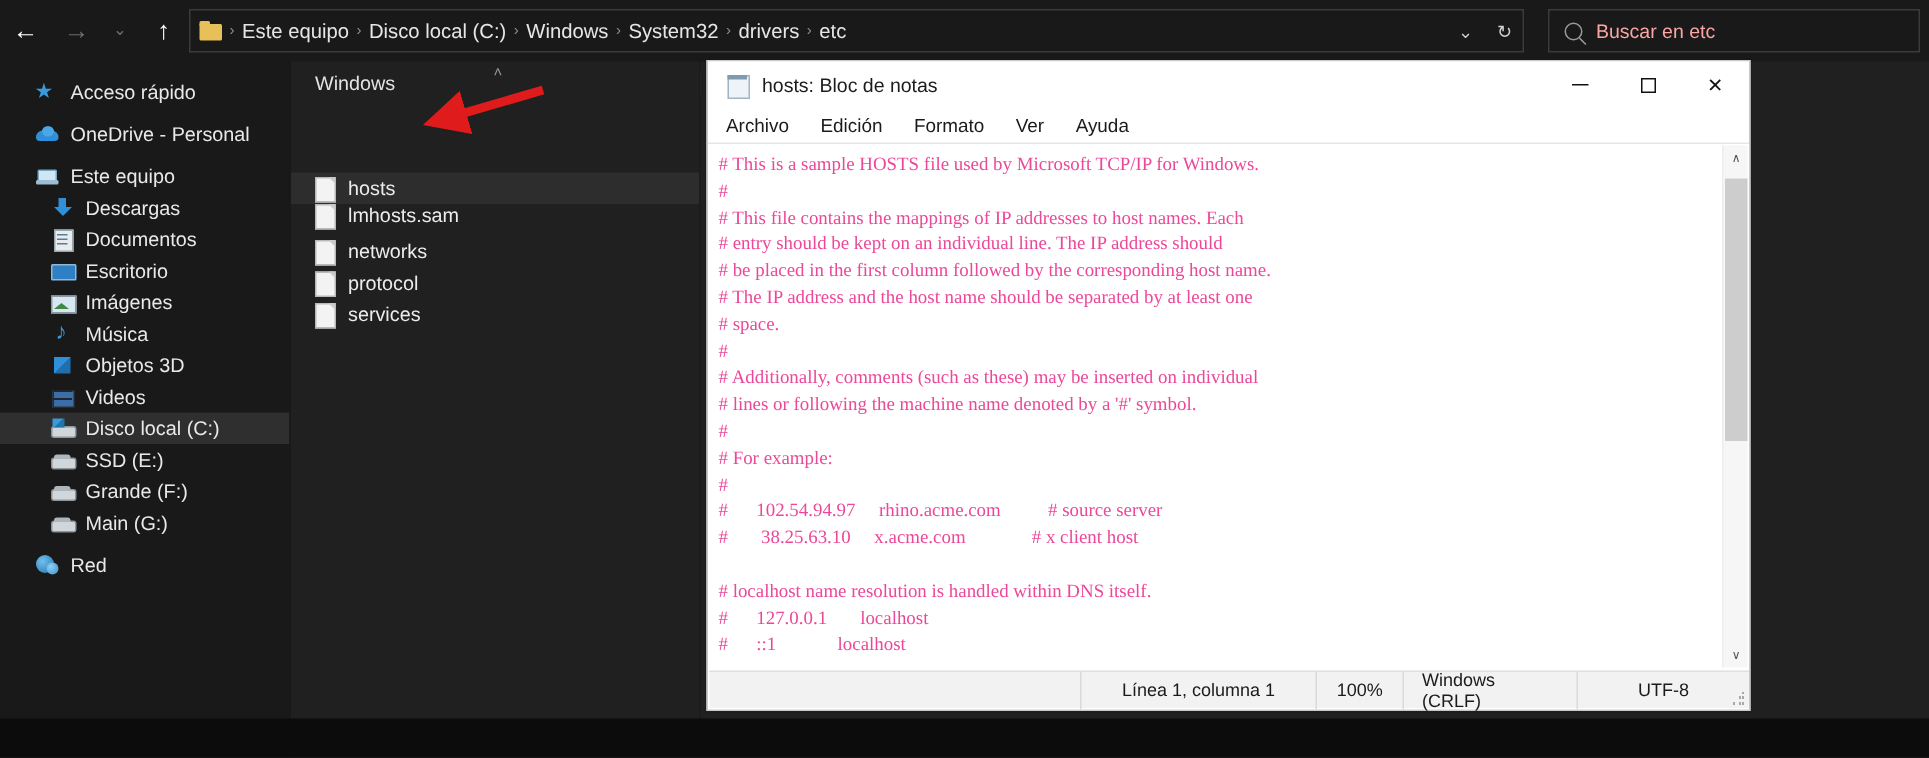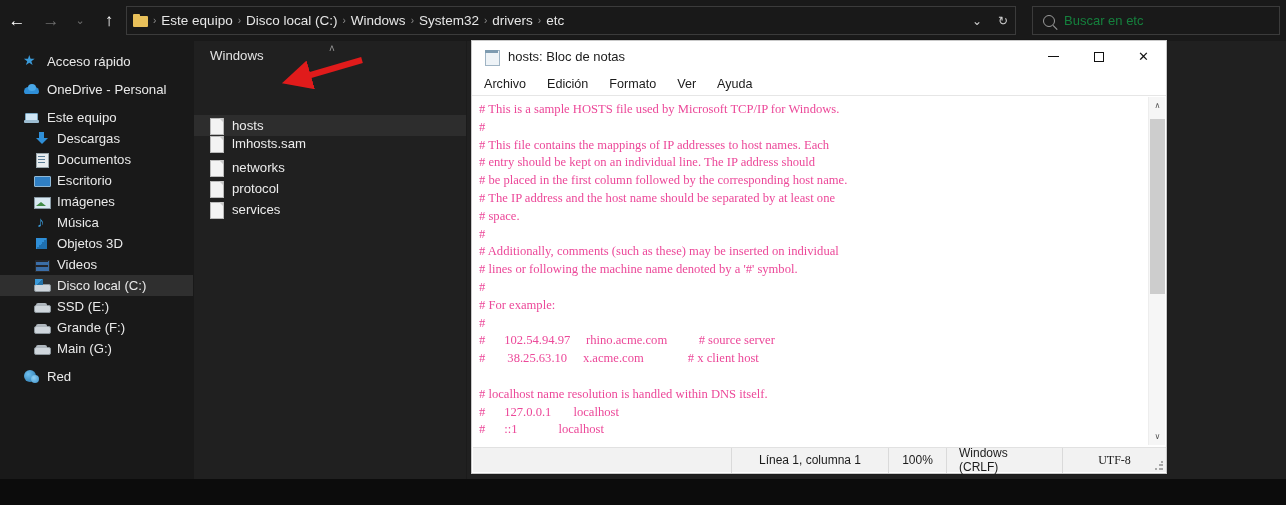--- a/index.html
+++ b/index.html
@@ -58,21 +58,21 @@
     display: flex; align-items: center; padding-left: 10px;
   }
   .search-glass {
     width: 12px; height: 12px; border: 1.4px solid #9a9a9a; border-radius: 50%;
     position: relative; margin-right: 9px; flex: 0 0 auto;
   }
   .search-glass:after {
     content: ""; position: absolute; right: -4px; bottom: -3px;
     width: 6px; height: 1.4px; background: #9a9a9a; transform: rotate(45deg);
   }
-  .search-ph { color: #15803d; font-size: 13px; }
+  .search-ph { color: #fca5a5; font-size: 13px; }
 
   
   .sidebar {
     position: absolute; left: 0; top: 41px; width: 193px; height: 464px;
     background: #191919; overflow: hidden; padding-top: 10px; text-align: right;
   }
   .side-item {
     height: 21px; display: flex; align-items: center; padding-left: 24px;
     color: #e9e9e9; font-size: 13.2px; white-space: nowrap;
   }
@@ -272,21 +272,21 @@
     background: #f2f2f2; border-top: 1px solid #e1e1e1;
     display: flex; align-items: center; justify-content: flex-end;
   }
   .np-st-cell {
     height: 25px; display: flex; align-items: center; justify-content: center;
     font-size: 12px; color: #1b1b1b; border-left: 1px solid #dadada; padding: 0 12px;
   }
   .np-st-cell.line { width: 157px; }
   .np-st-cell.zoom { width: 58px; }
   .np-st-cell.crlf { width: 116px; }
-  .np-st-cell.enc { width: 104px; border-right: none; font-family: Liberation Serif, serif; }
+  .np-st-cell.enc { width: 115px; border-right: none; }
   .np-grip {
     position: absolute; right: 2px; bottom: 2px; width: 10px; height: 10px;
     background:
       radial-gradient(circle 1px at 2px 8px, #a8a8a8 99%, transparent) ,
       radial-gradient(circle 1px at 6px 8px, #a8a8a8 99%, transparent),
       radial-gradient(circle 1px at 8px 8px, #a8a8a8 99%, transparent),
       radial-gradient(circle 1px at 6px 4px, #a8a8a8 99%, transparent),
       radial-gradient(circle 1px at 8px 4px, #a8a8a8 99%, transparent),
       radial-gradient(circle 1px at 8px 1px, #a8a8a8 99%, transparent);
   }

